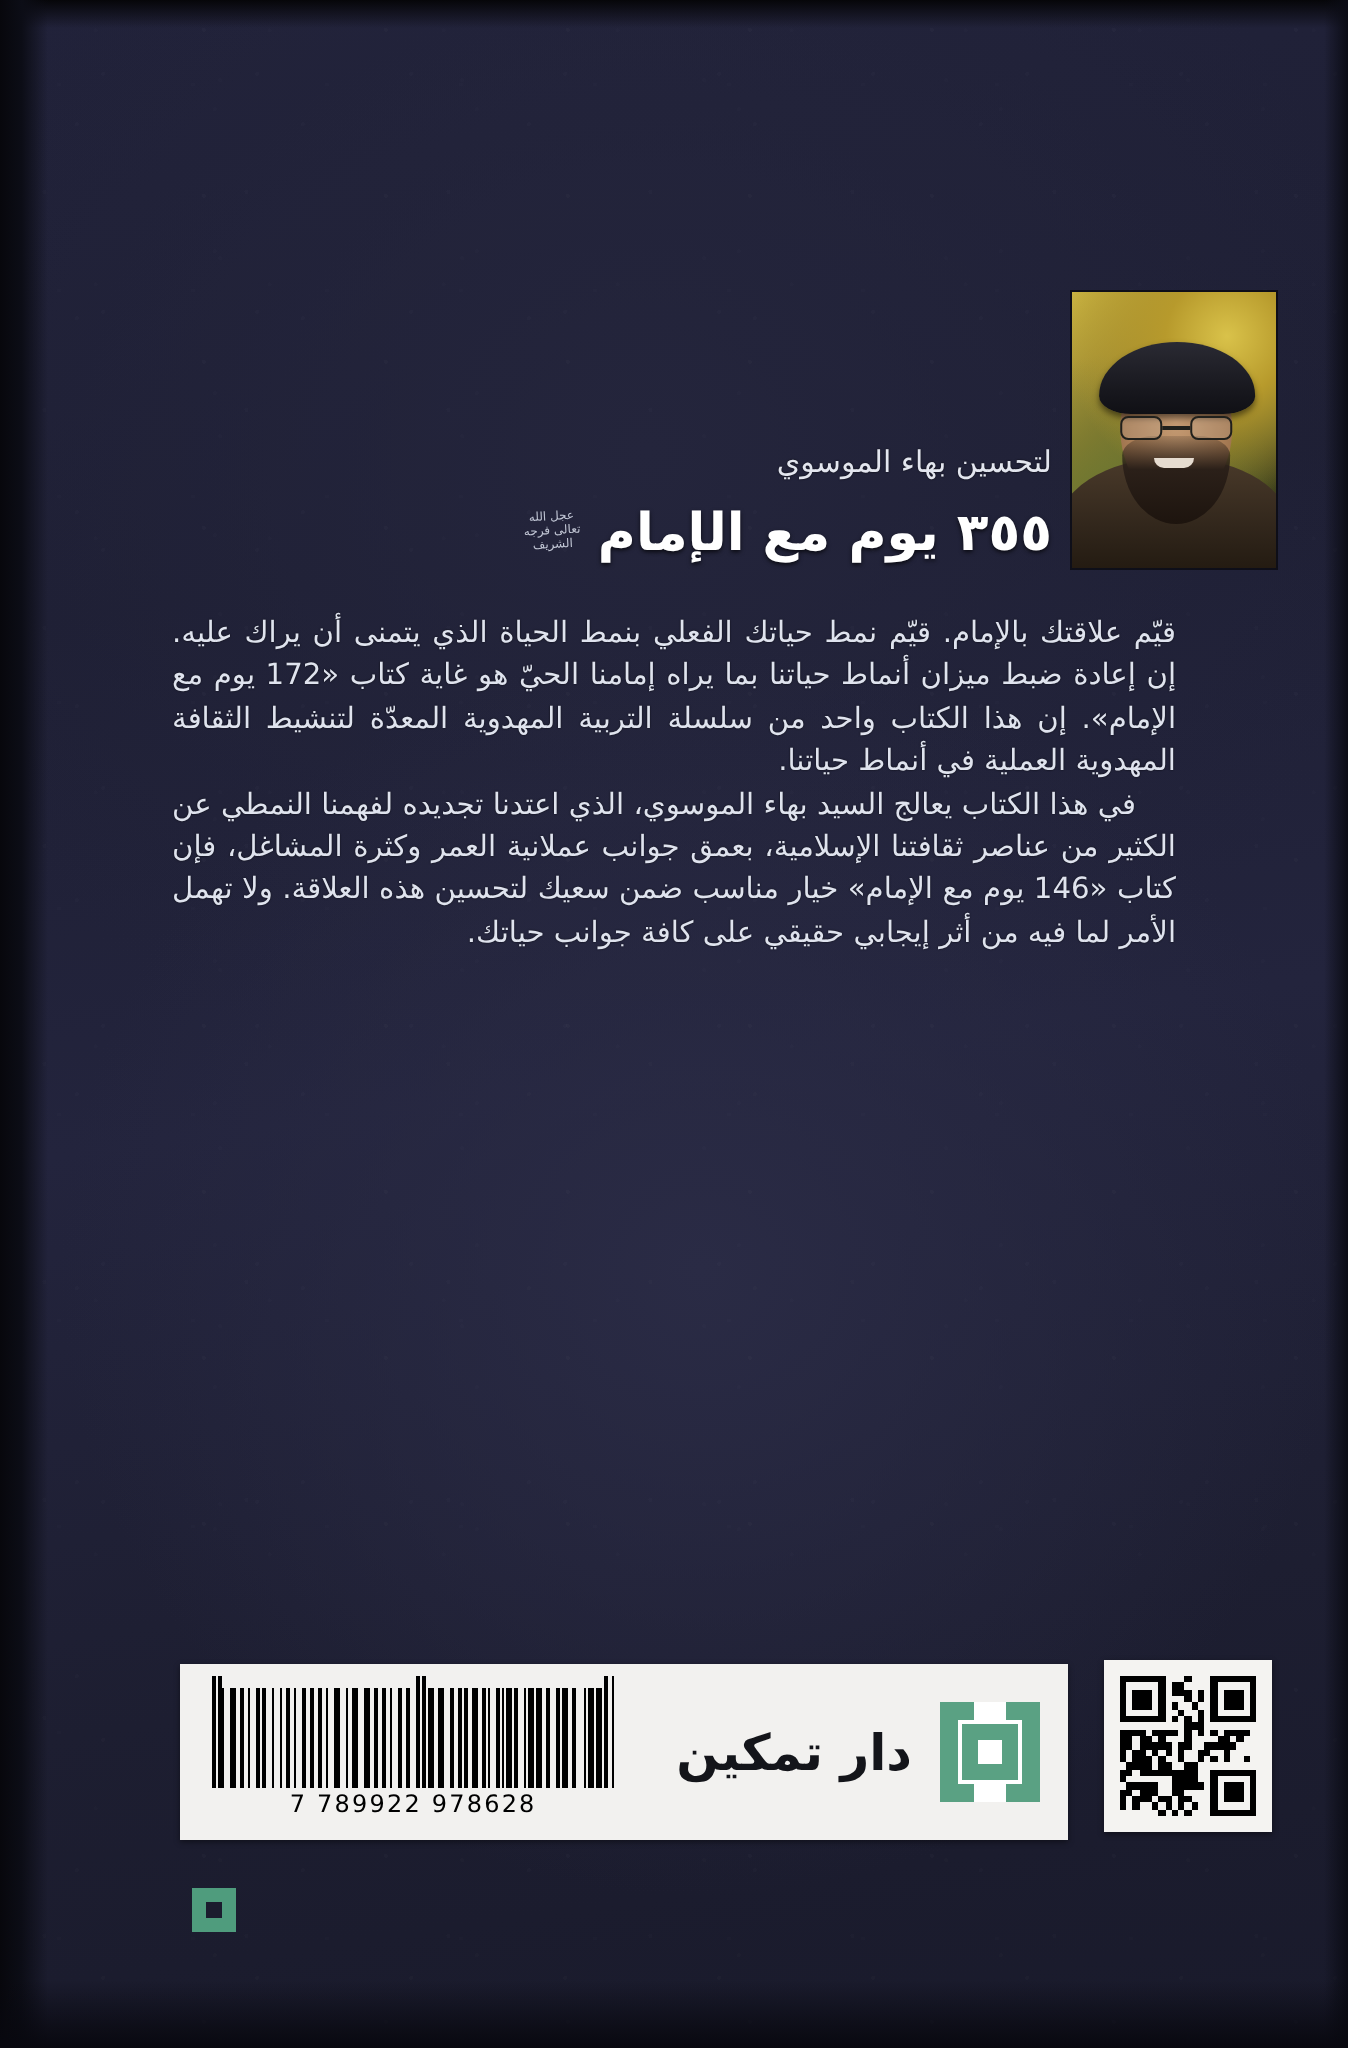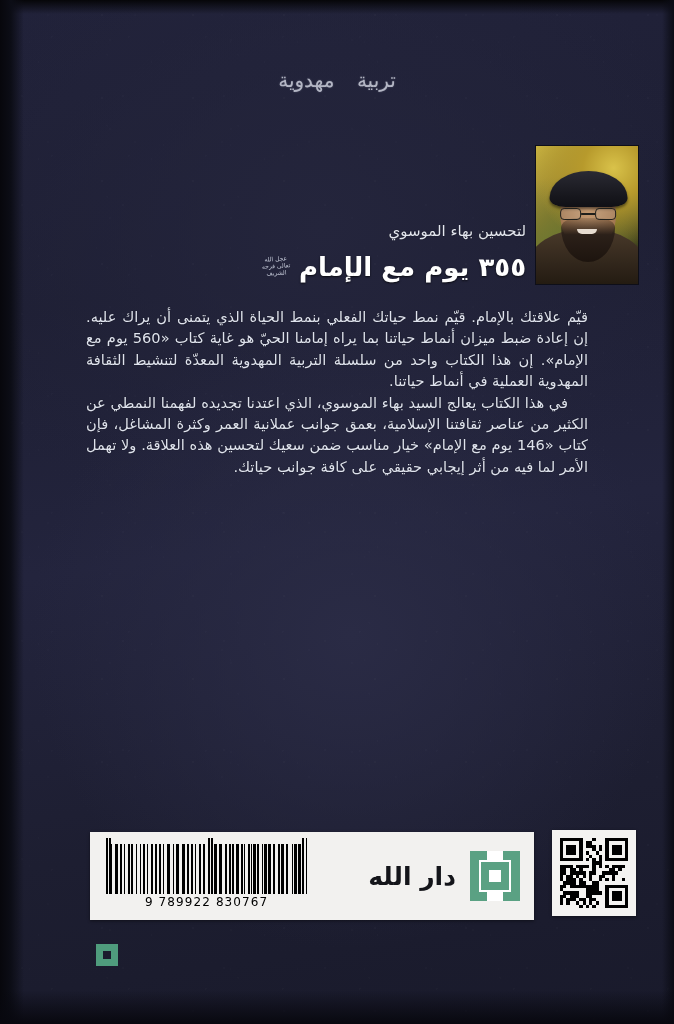--- a/index.html
+++ b/index.html
@@ -352,21 +352,20 @@
 <body>
 
 <div class="cover">
 
   <div class="grain"></div>
   <div class="top-edge"></div>
   <div class="spine-edge"></div>
   <div class="right-edge"></div>
   <div class="bottom-edge"></div>
 
-  <div class="series-header">تربية مهدوية</div>
 
   <div class="author-photo">
     <div class="bg"></div>
     <div class="robe"></div>
     <div class="neck"></div>
     <div class="face"></div>
     <div class="turban"></div>
     <div class="beard"></div>
     <div class="mouth"></div>
     <div class="glasses">
@@ -377,35 +376,35 @@
   </div>
 
   <div class="author-name">لتحسين بهاء الموسوي</div>
 
   <div class="title-row">
     <span class="book-title">٣٥٥ يوم مع الإمام</span>
     <span class="honorific">عجل الله تعالى فرجه الشريف</span>
   </div>
 
   <div class="blurb">
-    <p>قيّم علاقتك بالإمام. قيّم نمط حياتك الفعلي بنمط الحياة الذي يتمنى أن يراك عليه. إن إعادة ضبط ميزان أنماط حياتنا بما يراه إمامنا الحيّ هو غاية كتاب «560 يوم مع الإمام». إن هذا الكتاب واحد من سلسلة التربية المهدوية المعدّة لتنشيط الثقافة المهدوية العملية في أنماط حياتنا.</p>
+    <p>قيّم علاقتك بالإمام. قيّم نمط حياتك الفعلي بنمط الحياة الذي يتمنى أن يراك عليه. إن إعادة ضبط ميزان أنماط حياتنا بما يراه إمامنا الحيّ هو غاية كتاب «172 يوم مع الإمام». إن هذا الكتاب واحد من سلسلة التربية المهدوية المعدّة لتنشيط الثقافة المهدوية العملية في أنماط حياتنا.</p>
     <p class="indent">في هذا الكتاب يعالج السيد بهاء الموسوي، الذي اعتدنا تجديده لفهمنا النمطي عن الكثير من عناصر ثقافتنا الإسلامية، بعمق جوانب عملانية العمر وكثرة المشاغل، فإن كتاب «146 يوم مع الإمام» خيار مناسب ضمن سعيك لتحسين هذه العلاقة. ولا تهمل الأمر لما فيه من أثر إيجابي حقيقي على كافة جوانب حياتك.</p>
   </div>
 
   <div class="bottom-bar">
 
     <div class="pub-logo">
       <div class="ring"></div>
       <div class="slot-t"></div>
       <div class="slot-b"></div>
       <div class="mid"></div>
       <div class="dot"></div>
     </div>
 
-    <div class="pub-name">دار الله</div>
+    <div class="pub-name">دار تمكين</div>
 
     <div class="barcode-box">
       <div class="bars">
           <span class="tall" style="width: 1.6px;"></span>
           <span class="tall" style="width: 1.6px; background: transparent;"></span>
           <span class="tall" style="width: 1.6px;"></span>
           <span style="width: 1.6px;"></span>
           <span style="width: 2.9px; background: transparent;"></span>
           <span style="width: 2.3px;"></span>
           <span style="width: 2.2px; background: transparent;"></span>
@@ -497,21 +496,21 @@
           <span style="width: 1.6px;"></span>
           <span style="width: 1.2px; background: transparent;"></span>
           <span style="width: 2.8px;"></span>
           <span style="width: 1.1px; background: transparent;"></span>
           <span style="width: 2.9px;"></span>
           <span style="width: 1.3px; background: transparent;"></span>
           <span class="tall" style="width: 1.6px;"></span>
           <span class="tall" style="width: 1.6px; background: transparent;"></span>
           <span class="tall" style="width: 1.6px;"></span>
         </div>
-      <div class="isbn">9 789922 830767</div>
+      <div class="isbn">7 789922 978628</div>
     </div>
   </div>
 
   <div class="qr-box">
     <div class="qr">
         <i></i>
         <i></i>
         <i></i>
         <i></i>
         <i></i>

